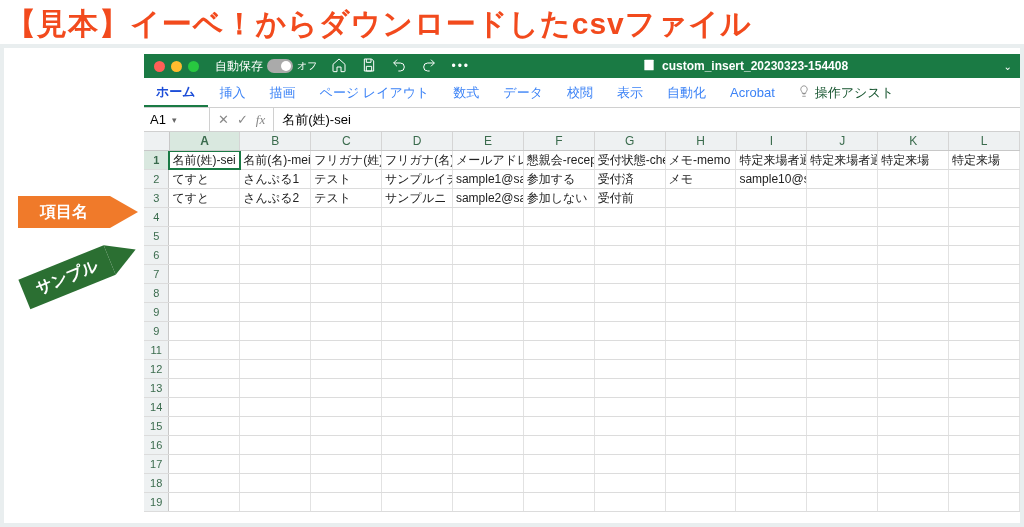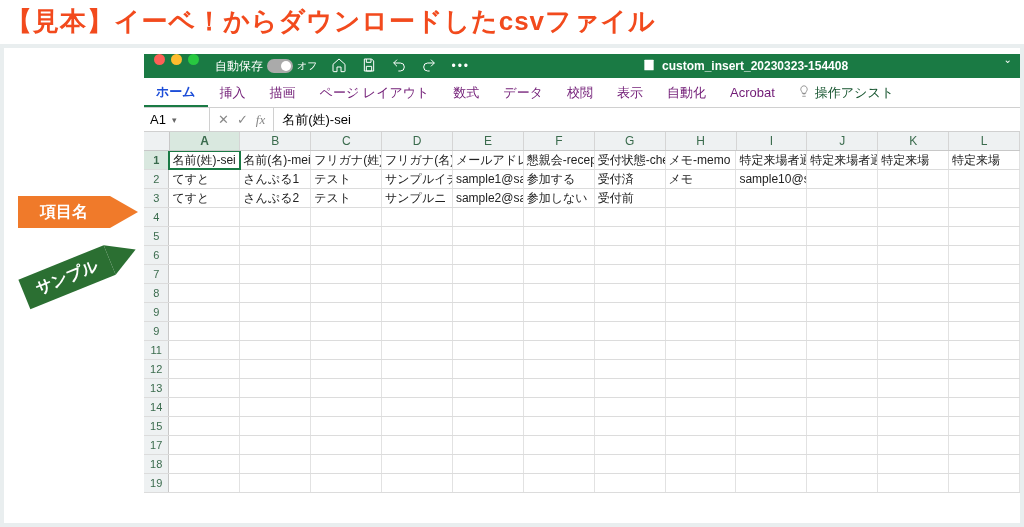--- a/index.html
+++ b/index.html
@@ -1,39 +1,39 @@
 <!DOCTYPE html>
 <html><head>
 <meta charset="utf-8">
 <style>
   * { box-sizing: border-box; margin: 0; padding: 0; }
   body { font-family: "Hiragino Kaku Gothic ProN", "Meiryo", sans-serif; background: #fff; width: 1024px; height: 527px; overflow: hidden; position: relative; }
   
-  .page-title { color: #f24a1d; font-size: 26px; font-weight: bold; padding: 4px 6px 8px 6px; letter-spacing: 1px; }
+  .page-title { color: #f24a1d; font-size: 30px; font-weight: bold; padding: 4px 6px 8px 6px; letter-spacing: 1px; }
   
   .excel-frame { position: absolute; left: 0; right: 0; top: 44px; bottom: 0; border: 4px solid #e9eeef; background: #fff; }
   .excel-inner { position: absolute; left: 10px; right: 0; top: 6px; bottom: 0; overflow: hidden; }
 
   
-  .title-bar { position: absolute; left: 130px; right: 0; top: 0; height: 24px; background: #1a7a44; display: flex; color: #fff; font-size: 12px; }
+  .title-bar { position: absolute; left: 130px; right: 0; top: 0; height: 24px; background: #1a7a44; display: flex; align-items: center; color: #fff; font-size: 12px; }
   .mac-dots { display: flex; gap: 6px; padding: 0 10px; }
   .dot { width: 11px; height: 11px; border-radius: 50%; }
   .dot.red { background: #ff5f57; } .dot.yellow { background: #febc2e; } .dot.green { background: #28c840; }
   .auto-save { display: flex; align-items: center; gap: 4px; margin-left: 6px; }
   .toggle { width: 26px; height: 14px; border-radius: 7px; background: #aaa; position: relative; }
   .toggle::after { content: ""; position: absolute; width: 10px; height: 10px; border-radius: 50%; background: #fff; top: 2px; right: 2px; }
   .tb-icons { display: flex; gap: 14px; margin-left: 14px; align-items: center; color: #fff; }
   .tb-icons svg { width: 16px; height: 16px; stroke: #fff; fill: none; stroke-width: 1.5; }
   .doc-name { flex: 1; text-align: center; display: flex; align-items: center; justify-content: center; gap: 6px; font-weight: 600; }
   .doc-icon svg { width: 14px; height: 14px; fill: #fff; }
   .chev { position: absolute; right: 8px; color: #fff; font-size: 10px; }
 
   
   .ribbon { position: absolute; left: 130px; right: 0; top: 24px; height: 30px; background: #fff; border-bottom: 1px solid #d0d0d0; display: flex; align-items: center; font-size: 13px; }
-  .ribbon .tab { padding: 0 12px; height: 100%; display: flex; align-items: center; color: #701a75; cursor: pointer; }
+  .ribbon .tab { padding: 0 12px; height: 100%; display: flex; align-items: center; color: #3b82f6; cursor: pointer; }
   .ribbon .tab.active { color: #1d4ed8; border-bottom: 2px solid #1a7a44; font-weight: 600; }
   .assist { display: flex; align-items: flex-start; gap: 4px; margin-left: 10px; color: #14532d; }
   .bulb svg { width: 14px; height: 14px; stroke: #555; fill: none; }
 
   
   .formula-row { position: absolute; left: 130px; right: 0; top: 54px; height: 24px; border-bottom: 1px solid #d0d0d0; display: flex; align-items: stretch; font-size: 13px; }
   .name-box { width: 66px; border-right: 1px solid #d0d0d0; display: flex; align-items: center; padding: 0 6px; gap: 6px; }
   .name-box .dd { font-size: 9px; color: #666; }
   .fx-btns { display: flex; align-items: center; gap: 8px; padding: 0 8px; border-right: 1px solid #d0d0d0; color: #888; }
   .fx-btns .fx { font-style: italic; font-family: "Times New Roman", serif; }
@@ -376,20 +376,35 @@
             <div class="cell"></div>
             <div class="cell"></div>
             <div class="cell"></div>
             <div class="cell"></div>
             <div class="cell"></div>
             <div class="cell"></div>
             <div class="cell"></div>
             <div class="cell"></div>
           </div>
           <div class="row">
+            <div class="rowhead">16</div>
+            <div class="cell"></div>
+            <div class="cell"></div>
+            <div class="cell"></div>
+            <div class="cell"></div>
+            <div class="cell"></div>
+            <div class="cell"></div>
+            <div class="cell"></div>
+            <div class="cell"></div>
+            <div class="cell"></div>
+            <div class="cell"></div>
+            <div class="cell"></div>
+            <div class="cell"></div>
+          </div>
+          <div class="row">
             <div class="rowhead">17</div>
             <div class="cell"></div>
             <div class="cell"></div>
             <div class="cell"></div>
             <div class="cell"></div>
             <div class="cell"></div>
             <div class="cell"></div>
             <div class="cell"></div>
             <div class="cell"></div>
             <div class="cell"></div>

